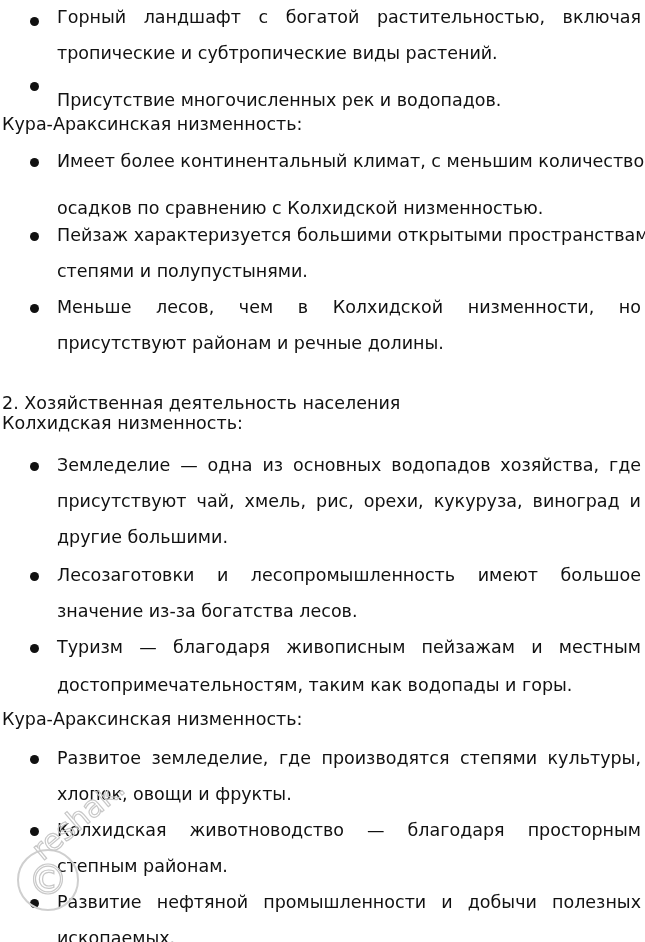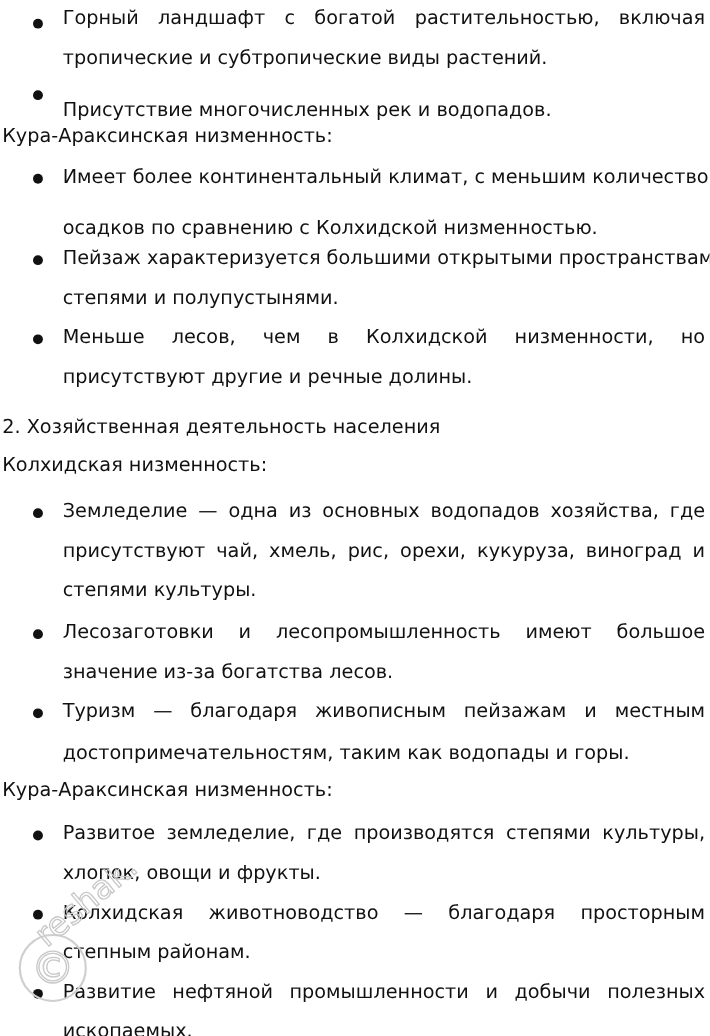--- a/index.html
+++ b/index.html
@@ -39,32 +39,32 @@
 
   <div class="item" style="top:222px">
     <span class="bullet" style="top:10px"></span>
     <div class="line" style="top:2px">Пейзаж характеризуется большими открытыми пространствами,</div>
     <div class="line" style="top:38px">степями и полупустынями.</div>
   </div>
 
   <div class="item" style="top:294px">
     <span class="bullet" style="top:10px"></span>
     <div class="line justify" style="top:2px">Меньше лесов, чем в Колхидской низменности, но</div>
-    <div class="line" style="top:38px">присутствуют другие и речные долины.</div>
+    <div class="line" style="top:38px">присутствуют районам и речные долины.</div>
   </div>
 
-  <div class="para" style="top:378px">2. Хозяйственная деятельность населения</div>
+  <div class="para" style="top:392px">2. Хозяйственная деятельность населения</div>
 
   <div class="para" style="top:412px">Колхидская низменность:</div>
 
   <div class="item" style="top:452px">
     <span class="bullet" style="top:10px"></span>
     <div class="line justify" style="top:2px">Земледелие — одна из основных водопадов хозяйства, где</div>
     <div class="line justify" style="top:38px">присутствуют чай, хмель, рис, орехи, кукуруза, виноград и</div>
-    <div class="line" style="top:74px">степями культуры.</div>
+    <div class="line" style="top:74px">другие большими.</div>
   </div>
 
   <div class="item" style="top:562px">
     <span class="bullet" style="top:10px"></span>
     <div class="line justify" style="top:2px">Лесозаготовки и лесопромышленность имеют большое</div>
     <div class="line" style="top:38px">значение из-за богатства лесов.</div>
   </div>
 
   <div class="item" style="top:634px">
     <span class="bullet" style="top:10px"></span>

